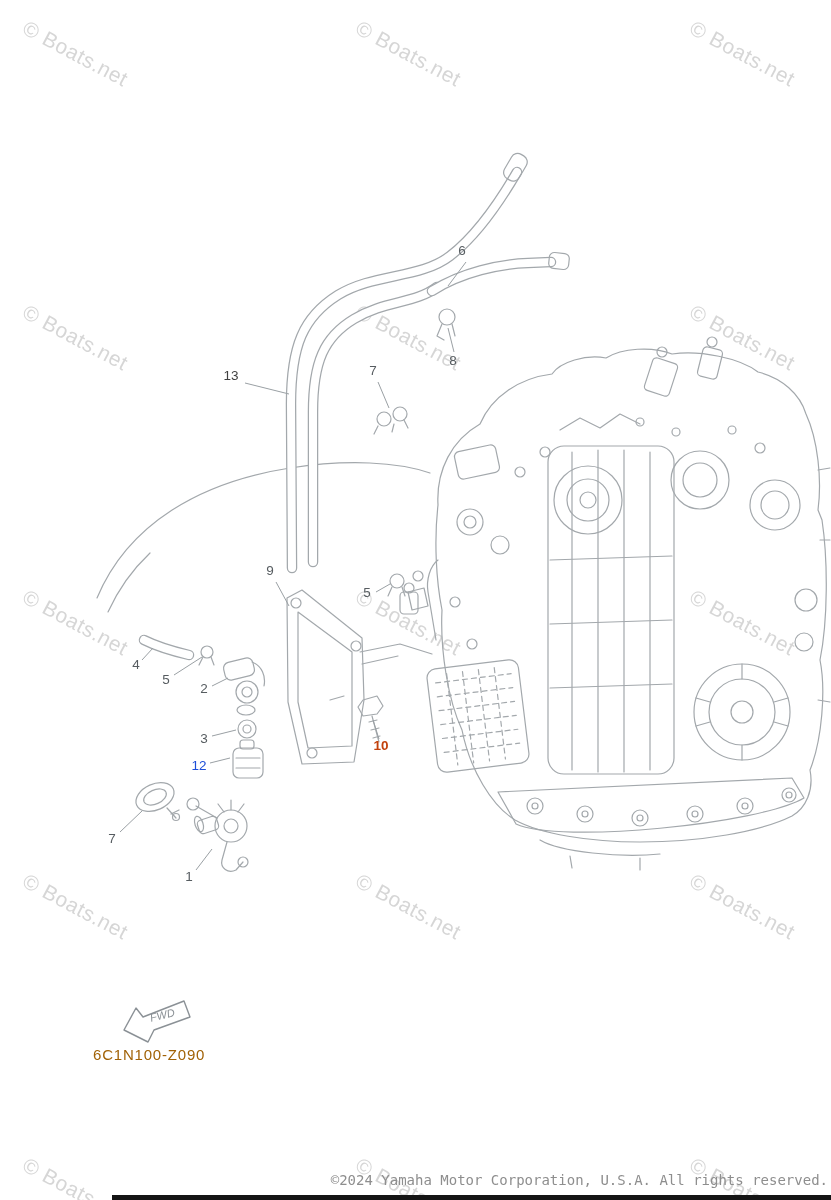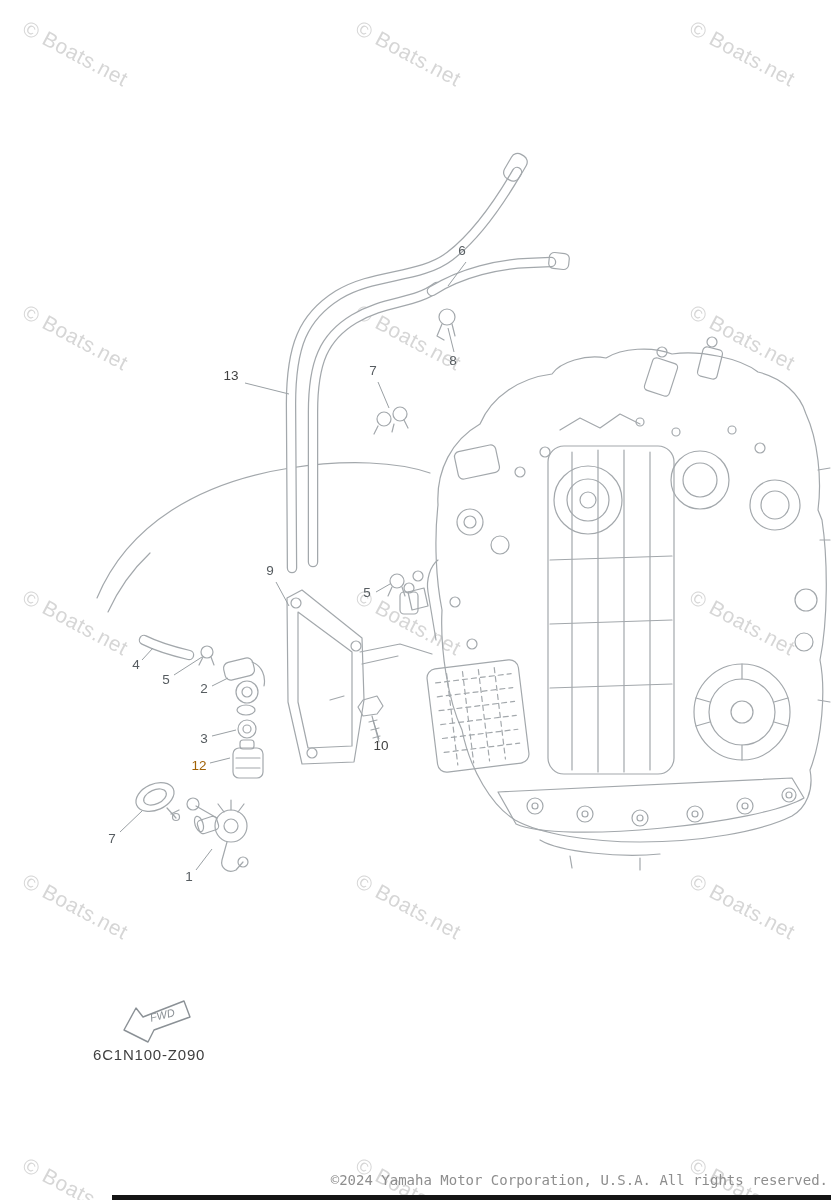--- a/index.html
+++ b/index.html
@@ -34,21 +34,21 @@
     transform:translate(-50%,-50%);
     font-size:13.5px;
     font-family:"Liberation Sans", sans-serif;
     line-height:1;
   }
   
   .fwd{position:absolute;left:116px;top:988px;width:84px;height:62px;}
   
   .diagram-code{
     position:absolute;left:93px;top:1046px;
-    font-size:15px;color:#404040;letter-spacing:.8px;
+    font-size:15px;color:#a16207;letter-spacing:.8px;
     font-family:"Liberation Sans", sans-serif;
   }
   
   .footer{
     position:absolute;right:3px;top:1172px;
     font-family:"DejaVu Sans Mono", monospace;
     font-size:14px;color:#8e8e8e;white-space:nowrap;
   }
   .footer-bar{
     position:absolute;left:112px;right:0;bottom:0;height:5px;
@@ -266,22 +266,22 @@
       <div class="callout" style="left: 231px; top: 376px; color: #404040;">13</div>
       <div class="callout" style="left: 462px; top: 251px; color: rgb(86, 92, 96);">6</div>
       <div class="callout" style="left: 373px; top: 371px; color: rgb(86, 92, 96);">7</div>
       <div class="callout" style="left: 453px; top: 361px; color: rgb(86, 92, 96);">8</div>
       <div class="callout" style="left: 270px; top: 571px; color: rgb(86, 92, 96);">9</div>
       <div class="callout" style="left: 367px; top: 593px; color: rgb(86, 92, 96);">5</div>
       <div class="callout" style="left: 136px; top: 665px; color: rgb(86, 92, 96);">4</div>
       <div class="callout" style="left: 166px; top: 680px; color: rgb(86, 92, 96);">5</div>
       <div class="callout" style="left: 204px; top: 689px; color: rgb(86, 92, 96);">2</div>
       <div class="callout" style="left: 204px; top: 739px; color: rgb(86, 92, 96);">3</div>
-      <div class="callout" style="left: 199px; top: 766px; color: #a16207;">12</div>
-      <div class="callout" style="left: 381px; top: 746px; color: #404040;">10</div>
+      <div class="callout" style="left: 199px; top: 766px; color: #1d4ed8;">12</div>
+      <div class="callout" style="left: 381px; top: 746px; color: #c2410c; font-weight: bold;">10</div>
       <div class="callout" style="left: 112px; top: 839px; color: rgb(86, 92, 96);">7</div>
       <div class="callout" style="left: 189px; top: 877px; color: rgb(86, 92, 96);">1</div>
     </div>
 
   <div class="fwd">
     <svg width="84" height="62" viewBox="0 0 84 62">
       <path d="M 8 42 L 20 20 L 27 29 L 68 13 L 74 29 L 38 42 L 32 54 Z" fill="none" stroke="#8b9196" stroke-width="1.4" stroke-linejoin="round"></path>
       <text x="34" y="31" font-size="11" font-style="italic" font-family="Liberation Sans, sans-serif" fill="#8b9196" transform="rotate(-14 46 28)">FWD</text>
     </svg>
   </div>

